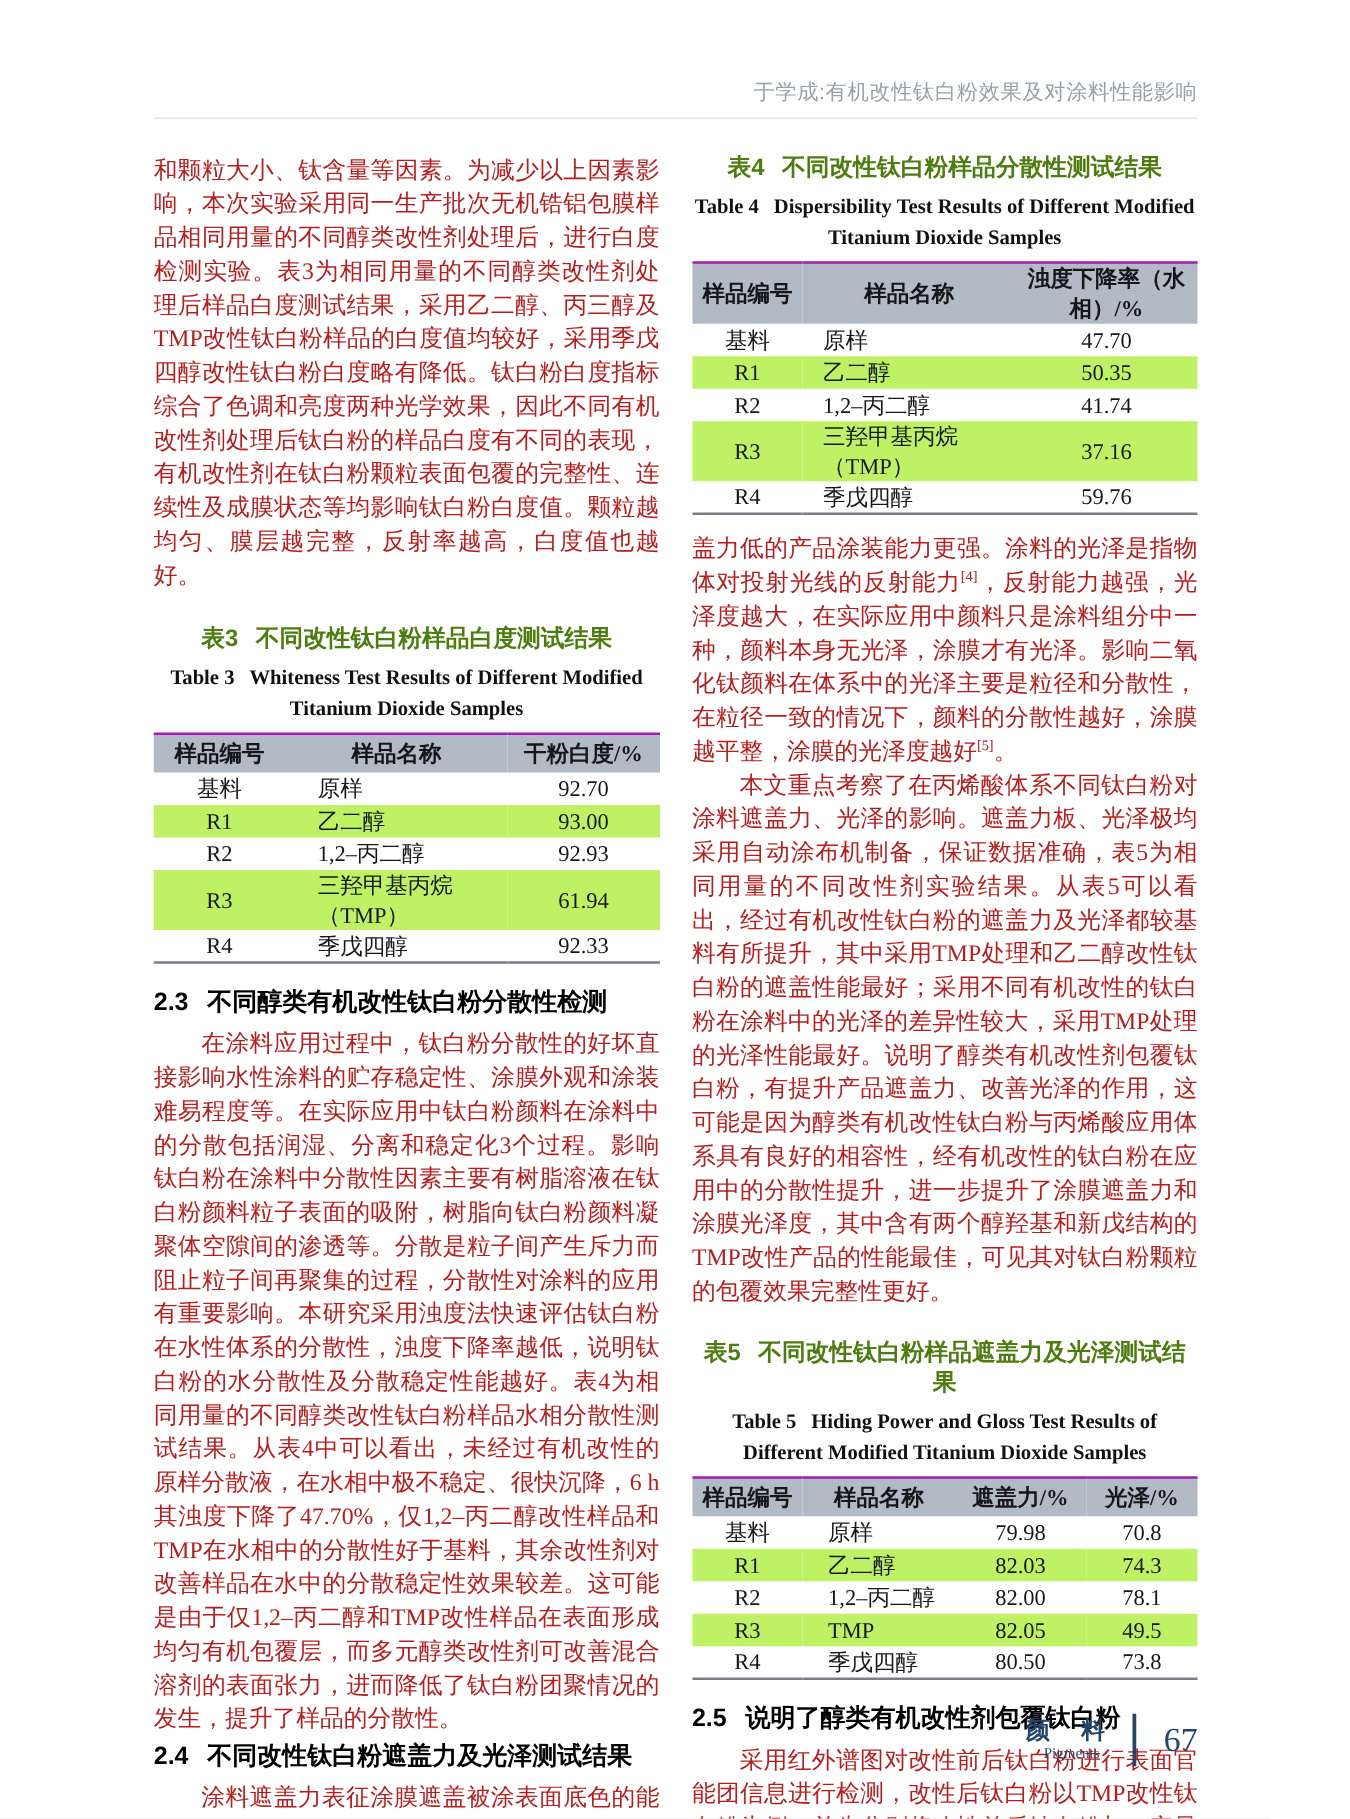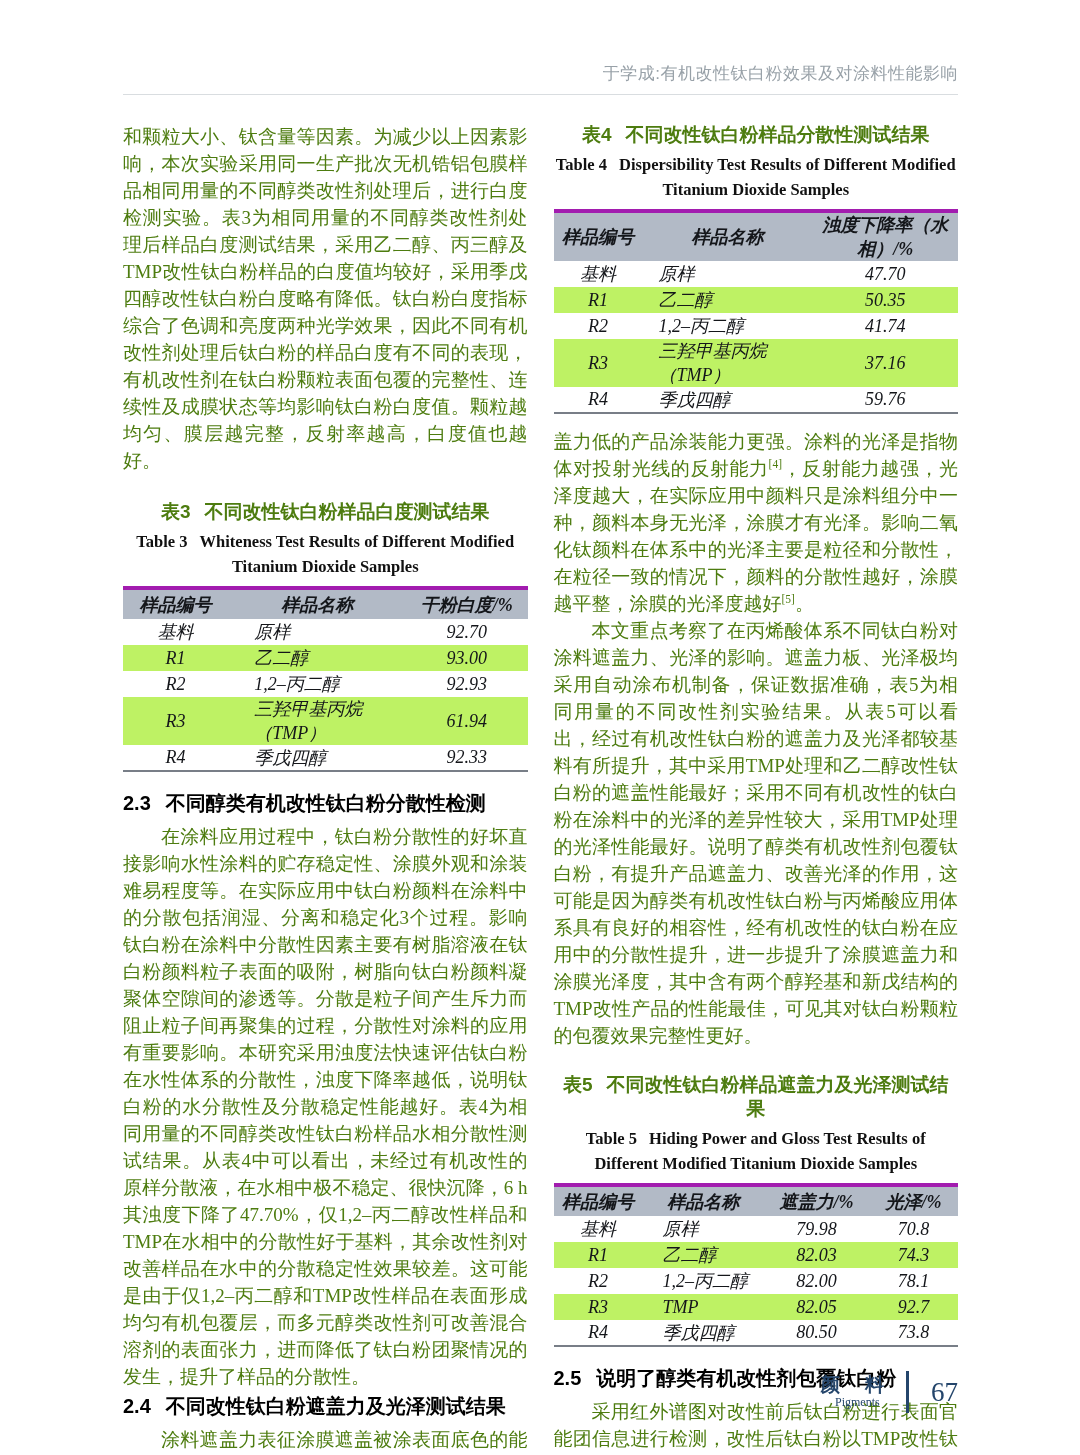--- a/index.html
+++ b/index.html
@@ -16,21 +16,21 @@
   }
   .header-rule { border:none; border-top:1px solid #d9dde0; margin:0 0 28px 0; }
 
   
   .columns { display:flex; gap:26px; }
   .col { width:406px; }
 
   
   .body-text {
     font-size:19px; line-height:27px; text-align:justify;
-    font-family:"Liberation Serif", serif; color:#4d7c0f;
+    font-family:"Liberation Serif", serif; color:#b91c1c;
   }
   .indent { text-indent:2em; }
   .body-text sup { font-size:11.5px; line-height:0; vertical-align:super; }
 
   
   .section-heading {
     font-family:"Liberation Sans", sans-serif; font-weight:bold;
     color:#000000; font-size:20px; line-height:26px;
     display:flex; gap:15px; margin:18px 0 7px 0;
   }
@@ -48,22 +48,22 @@
   .tbl-title-en {
     text-align:center; font-family:"Liberation Serif", serif;
     font-weight:bold; font-size:16.5px; line-height:25px; margin-bottom:7px;
     color:#111;
   }
   .tbl-title-en .lbl { margin-right:12px; }
 
   
   table {
     width:100%; border-collapse:collapse; table-layout:fixed;
-    border-top:4px solid #a21caf; border-bottom:2px solid #787e87;
-    font-size:18px; font-family:"Liberation Serif", serif;font-style:italic;
+    border-top:2px solid #a21caf; border-bottom:2px solid #787e87;
+    font-size:18px; font-family:"Liberation Serif", serif;
   }
   th {
     background:#b2bac6; font-weight:600; height:31px;
     text-align:center; color:#14161a; font-size:18px;
   }
   td { height:26px; text-align:center; color:#14161a; }
   tr.alt td { background:#bef264; }
   table.t3 th:nth-child(1), table.t3 td:nth-child(1) { width:26%; }
   table.t3 th:nth-child(2), table.t3 td:nth-child(2) { width:44%; }
   table.t3 th:nth-child(3), table.t3 td:nth-child(3) { width:30%; }
@@ -254,21 +254,21 @@
               <tr>
                 <td>R2</td>
                 <td>1,2–丙二醇</td>
                 <td>82.00</td>
                 <td>78.1</td>
               </tr>
               <tr class="alt">
                 <td>R3</td>
                 <td>TMP</td>
                 <td>82.05</td>
-                <td>92.7</td>
+                <td>49.5</td>
               </tr>
               <tr>
                 <td>R4</td>
                 <td>季戊四醇</td>
                 <td>80.50</td>
                 <td>73.8</td>
               </tr>
             </tbody>
           </table>
       </div>

